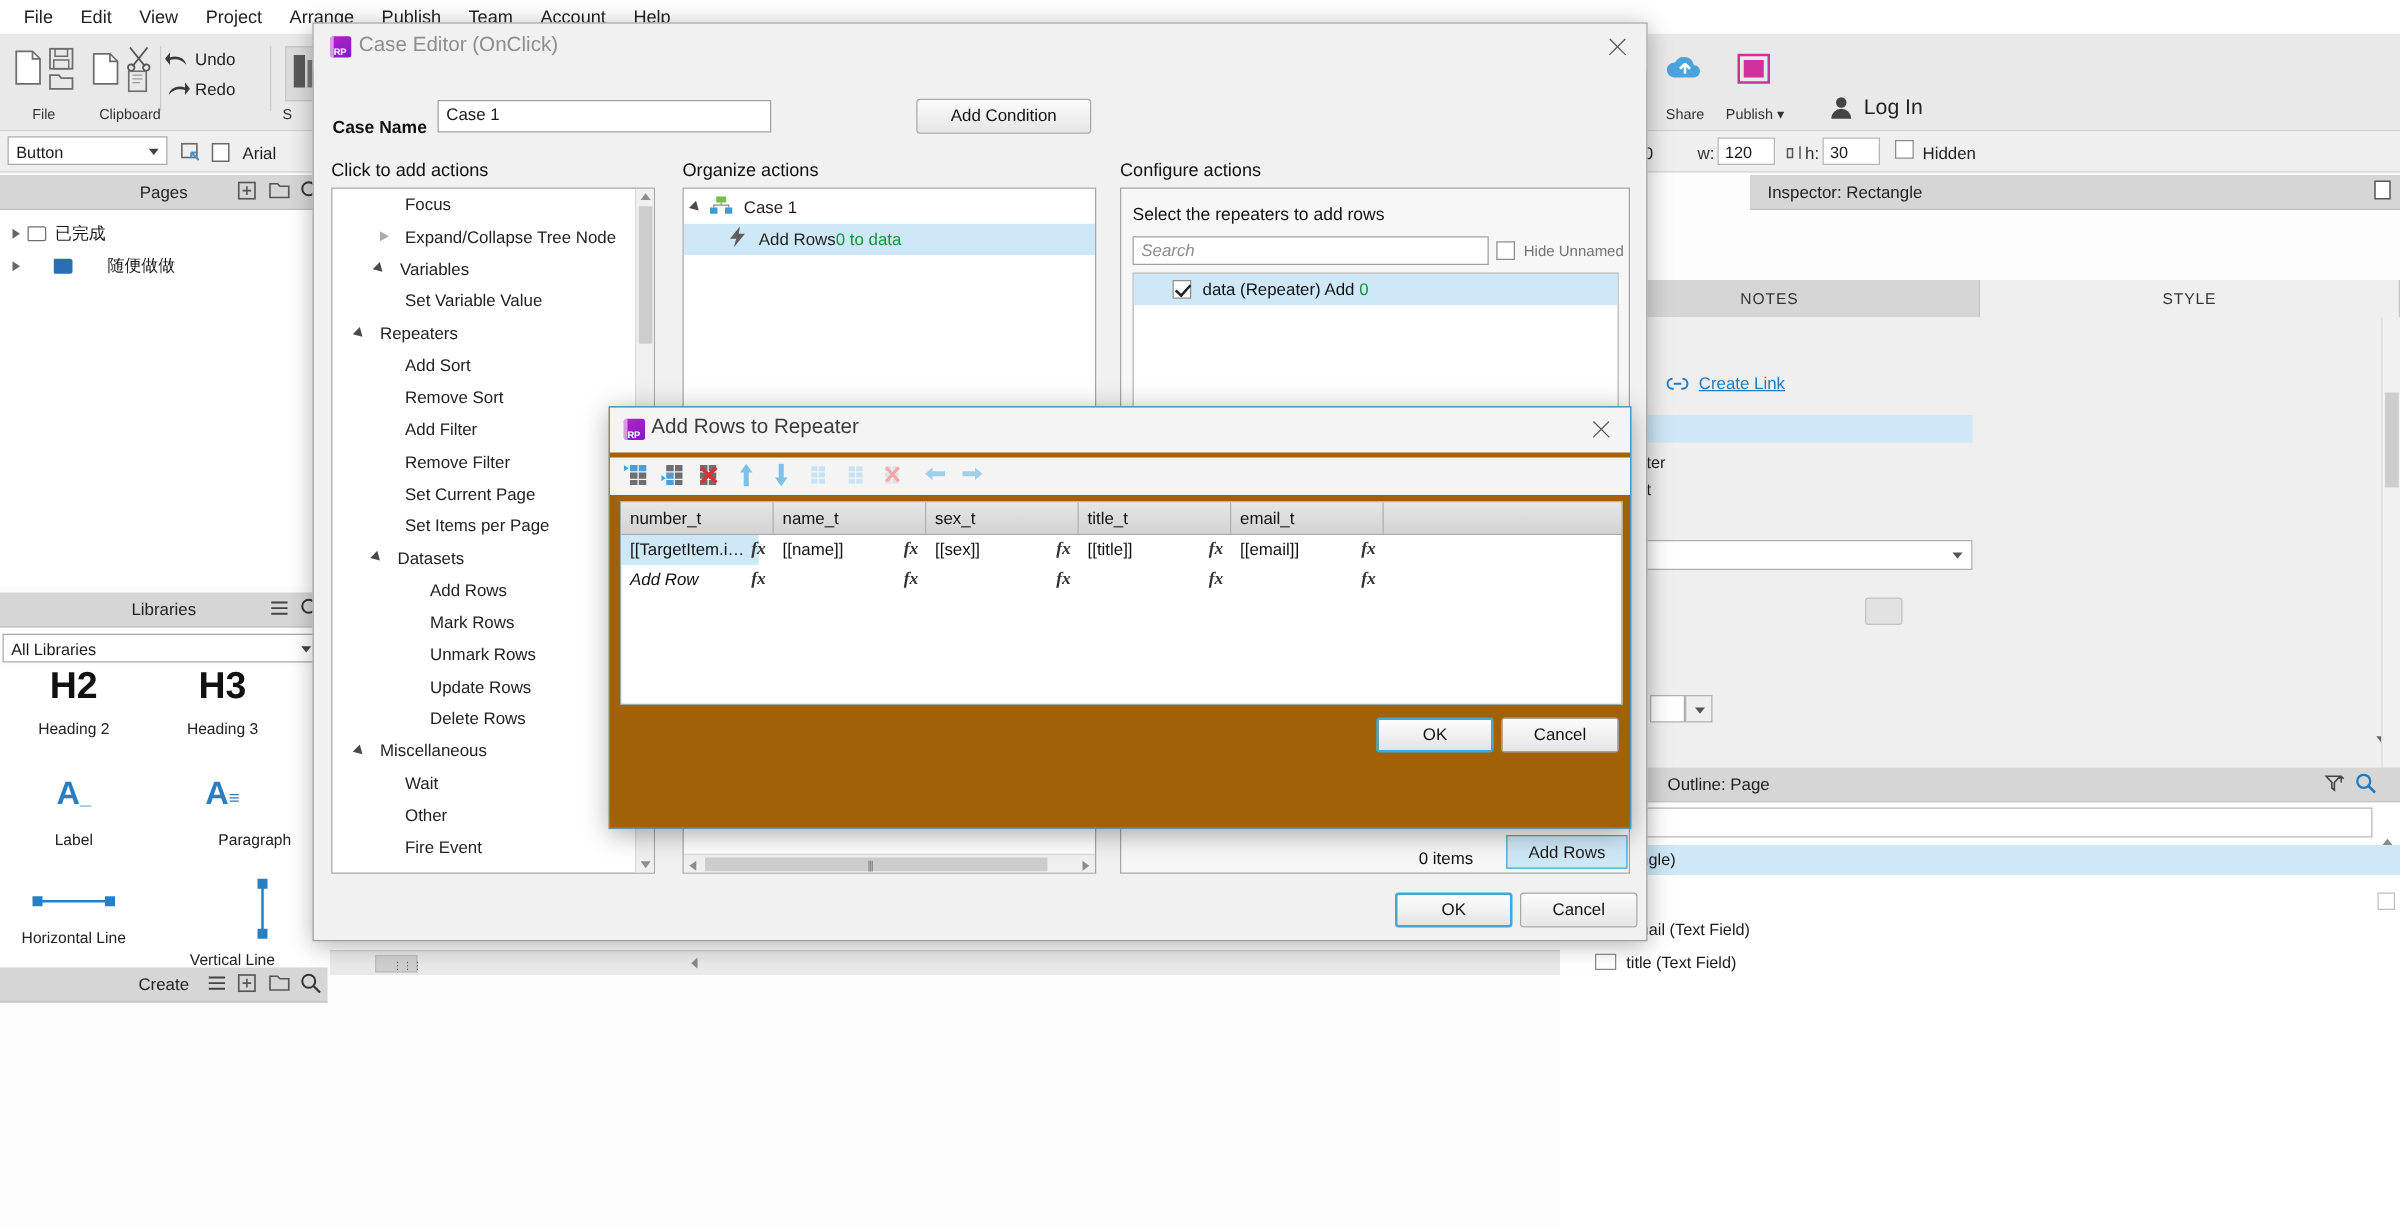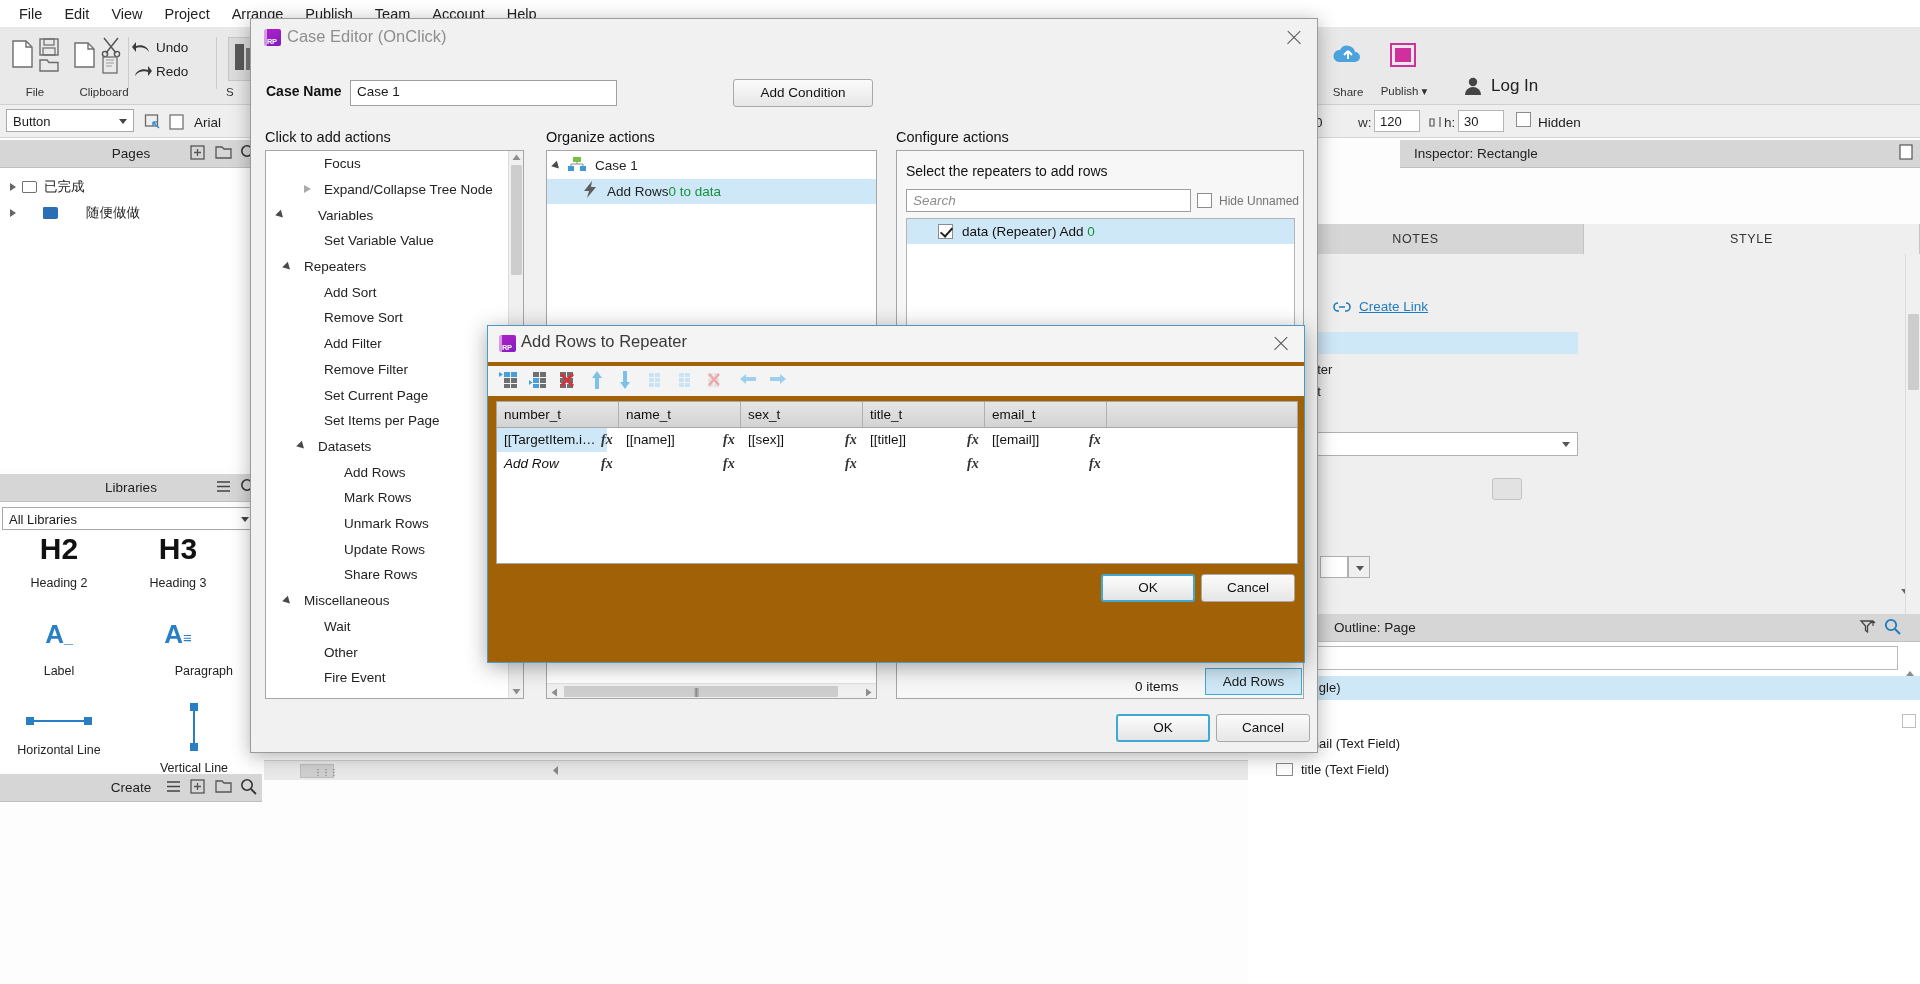--- a/index.html
+++ b/index.html
@@ -316,21 +316,21 @@
       <div style="margin-top:12px;text-align:right;">Paragraph</div>
     </div>
     <div class="libitem" style="left:4px;top:174px;">
       <svg width="70" height="18" viewBox="0 0 70 18" style="margin-top:6px;">
         <line x1="6" y1="9" x2="64" y2="9" stroke="#2a7fc4" stroke-width="2"></line>
         <rect x="2" y="5" width="8" height="8" fill="#2a7fc4"></rect>
         <rect x="60" y="5" width="8" height="8" fill="#2a7fc4"></rect>
       </svg>
       <div style="margin-top:10px;">Horizontal Line</div>
     </div>
-    <div class="libitem" style="left:139px;top:170px;">
+    <div class="libitem" style="left:110px;top:170px;text-align:right;">
       <svg width="20" height="50" viewBox="0 0 20 50">
         <line x1="10" y1="5" x2="10" y2="45" stroke="#2a7fc4" stroke-width="2"></line>
         <rect x="6" y="1" width="8" height="8" fill="#2a7fc4"></rect>
         <rect x="6" y="41" width="8" height="8" fill="#2a7fc4"></rect>
       </svg>
       <div style="margin-top:6px;">Vertical Line</div>
     </div>
   </div>
 
   <div class="panelhdr" style="left:0;top:774px;width:262px;">
@@ -448,41 +448,41 @@
 </div>
 
 <div id="caseEditor">
 
   <div class="dlg-title">
     <div class="rp-logo" style="left:13px;top:10px;"></div>
     <div class="dlg-t-text" style="left:36px;top:8px;">Case Editor (OnClick)</div>
     <div class="xbtn" style="right:10px;top:6px;"></div>
   </div>
 
-  <div class="fieldlabel" style="left:15px;top:64px;text-align:center;">Case Name</div>
+  <div class="fieldlabel" style="left:15px;top:74px;text-align:center;">Case Name</div>
   <div class="textin" style="left:99px;top:61px;width:267px;height:26px;">Case 1</div>
   <div class="btn" style="left:482px;top:60px;width:140px;height:28px;line-height:26px;">Add Condition</div>
 
   <div class="colhdr" style="left:14px;top:110px;">Click to add actions</div>
   <div class="colhdr" style="left:295px;top:110px;">Organize actions</div>
   <div class="colhdr" style="left:645px;top:110px;">Configure actions</div>
 
   <div class="listbox" style="left:14px;top:131px;width:259px;height:549px;">
     <div id="actionsTree" style="position:absolute;left:0;top:0;right:15px;bottom:0;overflow:hidden;">
         <div class="actrow" style="left: 0px; top: 0px; width: 100%; padding-left: 38px;">
           <span style="width: 16px; display: inline-flex; align-items: center;"></span>
           <span style="margin-left: 4px;">Focus</span>
         </div>
         <div class="actrow" style="left: 0px; top: 25.7px; width: 100%; padding-left: 38px;">
           <span style="width: 16px; display: inline-flex; align-items: center;">
             <span class="tri tri-closed"></span>
           </span>
           <span style="margin-left: 4px;">Expand/Collapse Tree Node</span>
         </div>
-        <div class="actrow" style="left: 0px; top: 51.4px; width: 100%; padding-left: 11px; gap: 21px;">
+        <div class="actrow" style="left: 0px; top: 51.4px; width: 100%; padding-left: 34px;">
           <span style="width: 16px; display: inline-flex; align-items: center;">
             <span class="tri tri-open"></span>
           </span>
           <span style="margin-left: 4px;">Variables</span>
         </div>
         <div class="actrow" style="left: 0px; top: 77.1px; width: 100%; padding-left: 38px;">
           <span style="width: 16px; display: inline-flex; align-items: center;"></span>
           <span style="margin-left: 4px;">Set Variable Value</span>
         </div>
         <div class="actrow" style="left: 0px; top: 102.8px; width: 100%; padding-left: 18px;">
@@ -532,21 +532,21 @@
         <div class="actrow" style="left: 0px; top: 359.8px; width: 100%; padding-left: 58px;">
           <span style="width: 16px; display: inline-flex; align-items: center;"></span>
           <span style="margin-left: 4px;">Unmark Rows</span>
         </div>
         <div class="actrow" style="left: 0px; top: 385.5px; width: 100%; padding-left: 58px;">
           <span style="width: 16px; display: inline-flex; align-items: center;"></span>
           <span style="margin-left: 4px;">Update Rows</span>
         </div>
         <div class="actrow" style="left: 0px; top: 411.2px; width: 100%; padding-left: 58px;">
           <span style="width: 16px; display: inline-flex; align-items: center;"></span>
-          <span style="margin-left: 4px;">Share Rows</span>
+          <span style="margin-left: 4px;">Delete Rows</span>
         </div>
         <div class="actrow" style="left: 0px; top: 436.9px; width: 100%; padding-left: 18px;">
           <span style="width: 16px; display: inline-flex; align-items: center;">
             <span class="tri tri-open"></span>
           </span>
           <span style="margin-left: 4px;">Miscellaneous</span>
         </div>
         <div class="actrow" style="left: 0px; top: 462.6px; width: 100%; padding-left: 38px;">
           <span style="width: 16px; display: inline-flex; align-items: center;"></span>
           <span style="margin-left: 4px;">Wait</span>

